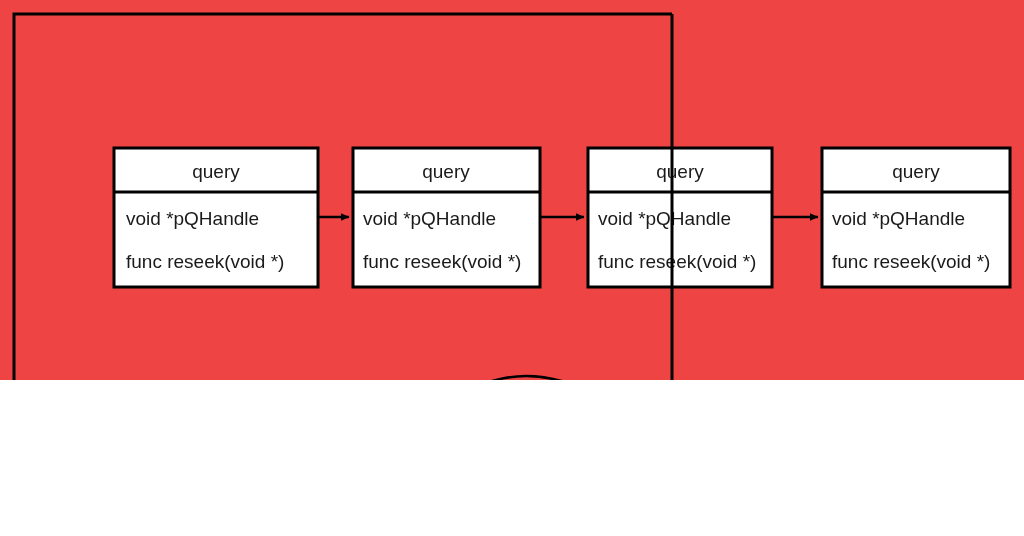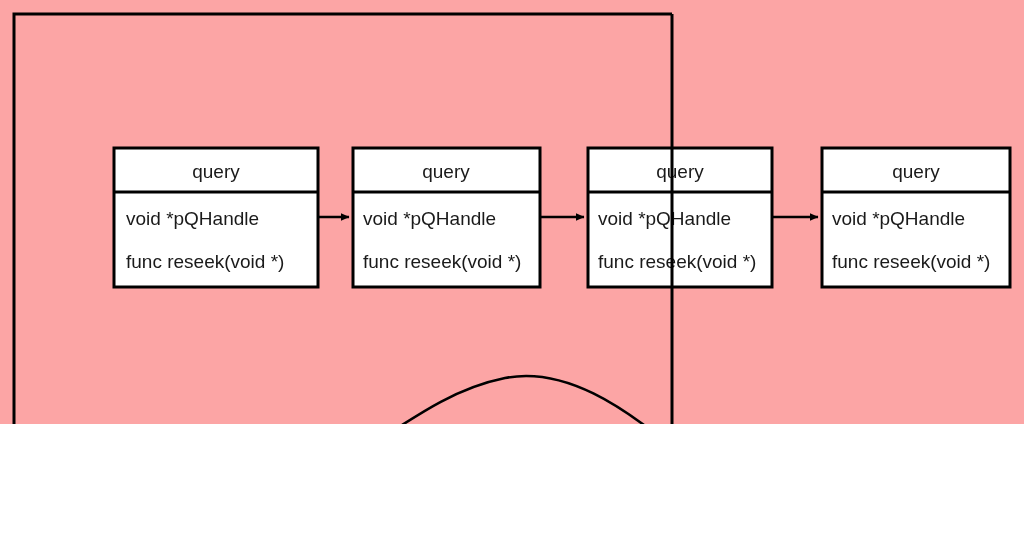--- a/index.html
+++ b/index.html
@@ -7,22 +7,22 @@
     margin: 0;
     padding: 0;
     background: #ffffff;
   }
   body {
     font-family: "Liberation Sans", sans-serif;
   }
   #canvas {
     position: relative;
     width: 1024px;
-    height: 424px;
-    background: #fca5a5;
+    height: 380px;
+    background: #ef4444;
     overflow: hidden;
   }
   #diagram-svg {
     position: absolute;
     left: 0;
     top: 0;
     width: 1024px;
     height: 536px;
     display: block;
   }

